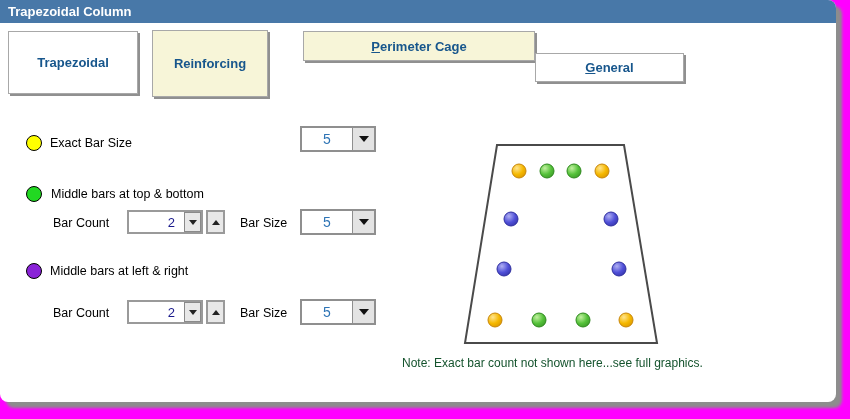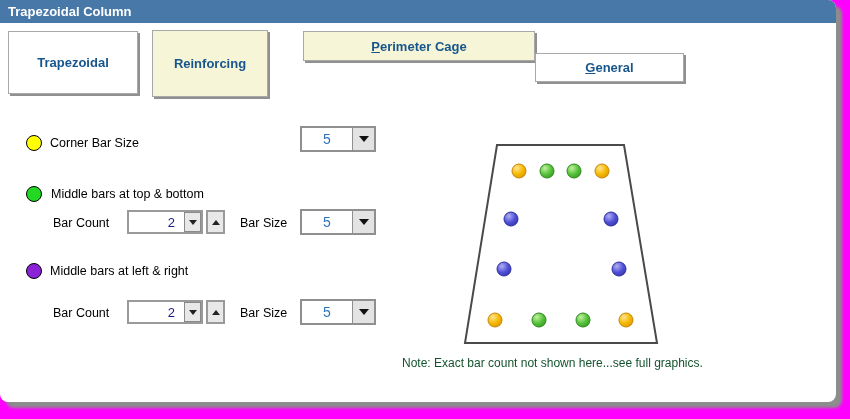--- a/index.html
+++ b/index.html
@@ -108,21 +108,21 @@
     <span>Reinforcing</span>
   </div>
   <div class="tab yellow" id="tab-perimeter">
     <span><span class="u">P</span><span>erimeter Cage</span></span>
   </div>
   <div class="tab" id="tab-general">
     <span><span class="u">G</span><span>eneral</span></span>
   </div>
 
   <div class="legend-dot yellow" style="left:26px;top:135px;"></div>
-  <div class="lbl" style="left:50px;top:136px;">Corner Bar Size</div>
+  <div class="lbl" style="left:50px;top:136px;">Exact Bar Size</div>
   <div class="combo" style="left:300px;top:126px;">
     <div class="val">5</div>
     <div class="btn">
       <div class="arrow-down"></div>
     </div>
   </div>
 
   <div class="legend-dot green" style="left:26px;top:186px;"></div>
   <div class="lbl" style="left:51px;top:187px;">Middle bars at top &amp; bottom</div>
 

